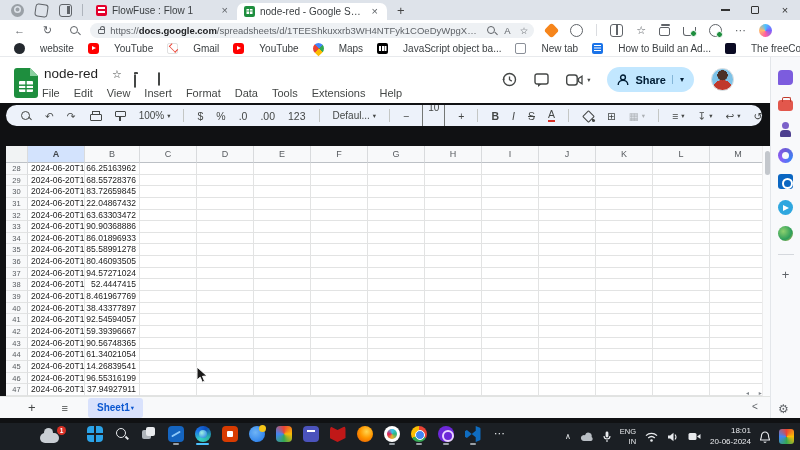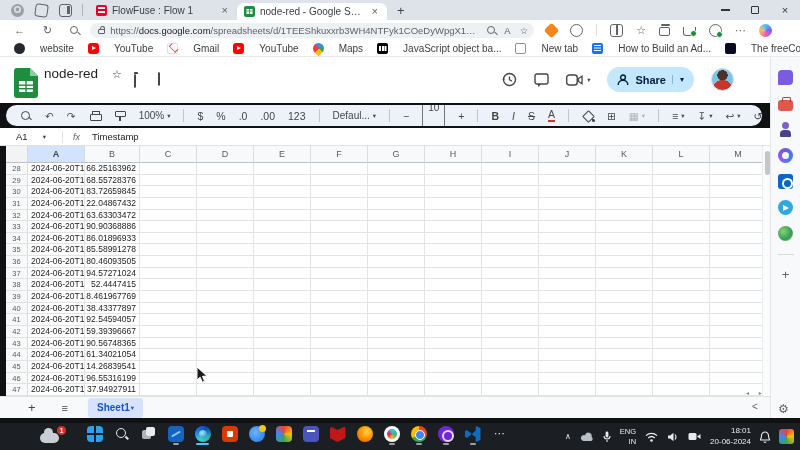--- a/index.html
+++ b/index.html
@@ -29,21 +29,21 @@
 .wmin{width:9px;height:1.2px;background:#333;display:inline-block}
 .wrest{width:8px;height:8px;border:1.2px solid #333;display:inline-block;border-radius:1px}
 
 
 #addrbar{position:absolute;left:0;top:20px;width:800px;height:20px;background:#fff;display:flex;align-items:center}
 .nav{color:#5f6368;font-size:11px;margin-left:14px}
 #urlpill{display:flex;align-items:center;height:15px;border-radius:8px;background:#eef1f4;margin-left:12px;width:444px;padding:0 6px;font-size:9.5px;color:#5f6368;white-space:nowrap;overflow:hidden}
 .lock{width:7px;height:5px;border:1px solid #5f6368;border-radius:1px;position:relative;margin:2px 5px 0 2px;flex:none}
 .lock::before{content:"";position:absolute;left:1px;top:-4px;width:3px;height:3px;border:1px solid #5f6368;border-bottom:none;border-radius:3px 3px 0 0}
 #urltext{overflow:hidden;text-overflow:ellipsis}
-#urltext b{color:#202124;font-weight:normal}
+#urltext b{color:#202124;font-weight:bold}
 .pill-ic{margin-left:9px;color:#5f6368;font-size:9.5px;flex:none}
 .exts{display:flex;align-items:center;margin-left:12px;gap:13px}
 .ext{position:relative;width:13px;height:13px;display:inline-block}
 .ex-fox{background:#f6851b;border-radius:3px;transform:rotate(45deg);width:11px;height:11px}
 .ex-round{border:1.5px solid #5f6368;border-radius:50%}
 .ex-split{border:1.4px solid #5f6368;border-radius:3px}
 .ex-split::after{content:"";position:absolute;left:5px;top:0;width:1.4px;height:10px;background:#5f6368}
 .ex-coll{border:1.4px solid #5f6368;border-radius:2px;width:11px;height:9px;margin-top:2px}
 .ex-coll::before{content:"";position:absolute;left:1px;top:-4px;width:9px;height:2px;background:#5f6368;border-radius:1px}
 .greendot::after{content:"";position:absolute;right:-2px;bottom:-2px;width:5px;height:5px;border-radius:50%;background:#1e8e3e;border:1px solid #fff}
@@ -329,20 +329,31 @@
         <path d="M16 0 l8 8 h-8 Z" fill="#8ad09f"></path>
         <rect x="5" y="13" width="14" height="11" fill="#fff" rx="1"></rect>
         <rect x="5" y="16.5" width="14" height="1.4" fill="#1e8e3e"></rect>
         <rect x="5" y="20" width="14" height="1.4" fill="#1e8e3e"></rect>
         <rect x="11.3" y="13" width="1.4" height="11" fill="#1e8e3e"></rect>
       </svg>
     <div id="stitle">node-red</div>
     <span class="t-ic" style="left:112px">☆</span>
     <span class="t-ic fold" style="left:134px;top:14px"></span>
     <span class="t-ic cloudic" style="left:156px;top:12px"></span>
+    <div id="menubar">
+        <span class="menu">File</span>
+        <span class="menu">Edit</span>
+        <span class="menu">View</span>
+        <span class="menu">Insert</span>
+        <span class="menu">Format</span>
+        <span class="menu">Data</span>
+        <span class="menu">Tools</span>
+        <span class="menu">Extensions</span>
+        <span class="menu">Help</span>
+      </div>
     <div id="shead-right">
       <span class="hico">
           <svg width="15" height="15" viewBox="0 0 15 15">
             <circle cx="7.5" cy="7.5" r="6" fill="none" stroke="#444746" stroke-width="1.4"></circle>
             <path d="M7.5 4.5 v3.2 l2.3 1.4" stroke="#444746" stroke-width="1.3" fill="none"></path>
             <path d="M1.5 5.5 l-1 2.5 2.5-.5" fill="#444746"></path>
           </svg>
         </span>
       <span class="hico">
           <svg width="15" height="14" viewBox="0 0 15 14">
@@ -456,29 +467,20 @@
       <span class="titem">
         <span class="g">↩</span>
         <span class="tcaret">▾</span>
       </span>
       <span class="titem">
         <span class="g">↺</span>
       </span>
     </div>
   <span id="tb-collapse">∧</span>
 
-  <div id="fbar">
-    <span id="namebox">
-        <span>A1</span>
-        <span class="tcaret">▾</span>
-      </span>
-    <span class="fdiv"></span>
-    <span id="fxlbl">fx</span>
-    <span>Timestamp</span>
-  </div>
 
   <div id="grid">
     <div id="colhdrs">
         <div class="chdr corner"></div>
         <div class="chdr sel" style="width:57px">A</div>
         <div class="chdr" style="width:55px">B</div>
         <div class="chdr" style="width:57px">C</div>
         <div class="chdr" style="width:57px">D</div>
         <div class="chdr" style="width:57px">E</div>
         <div class="chdr" style="width:57px">F</div>

